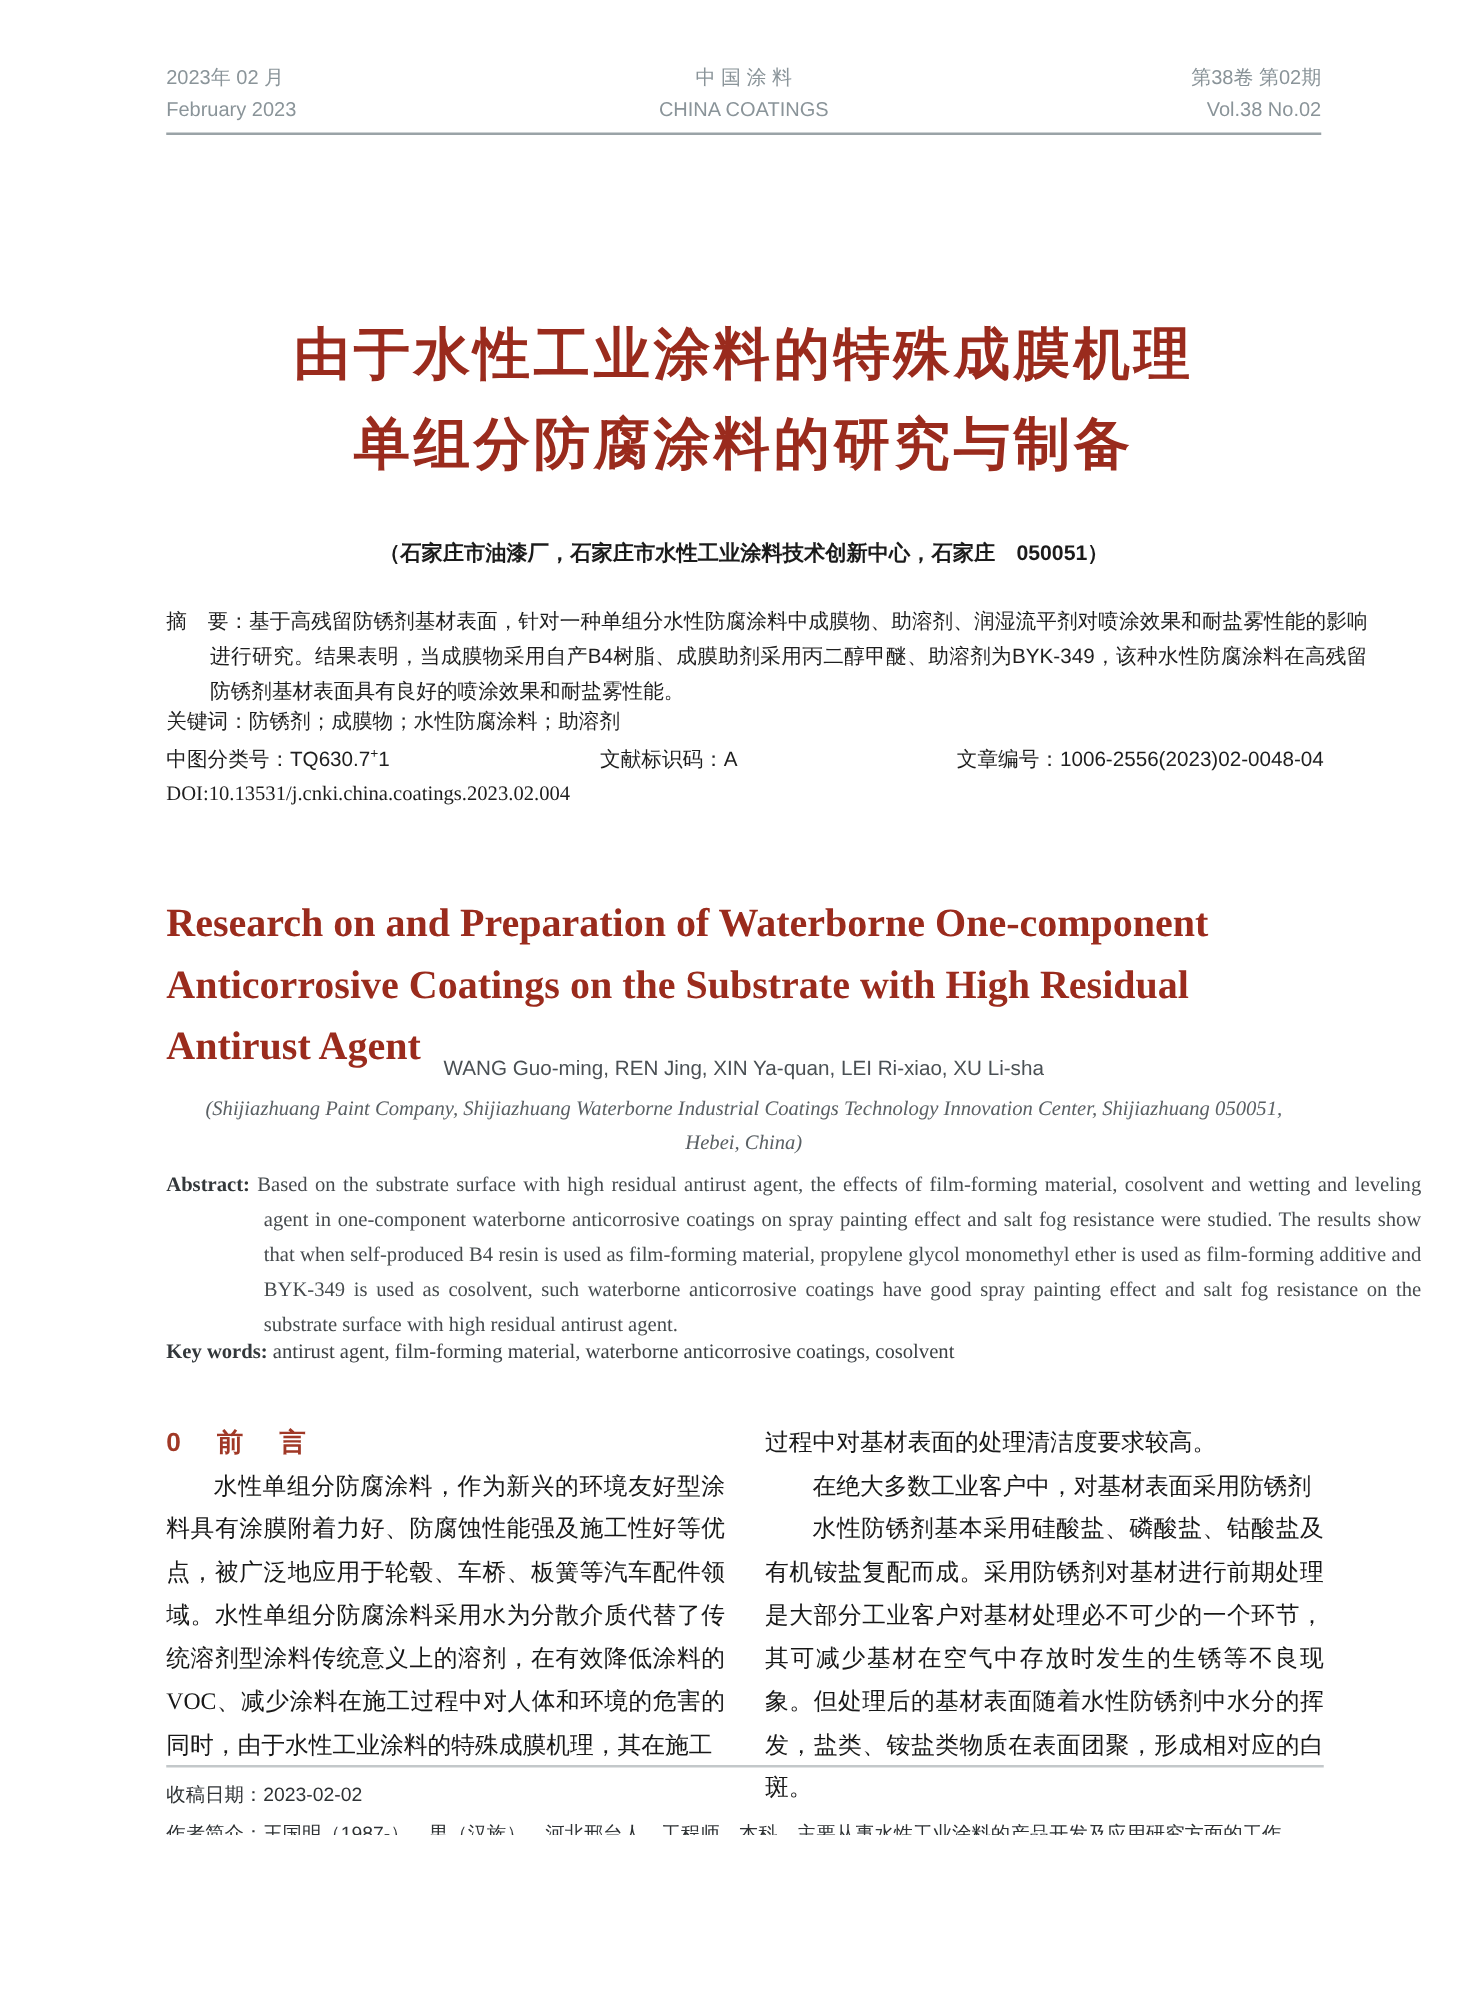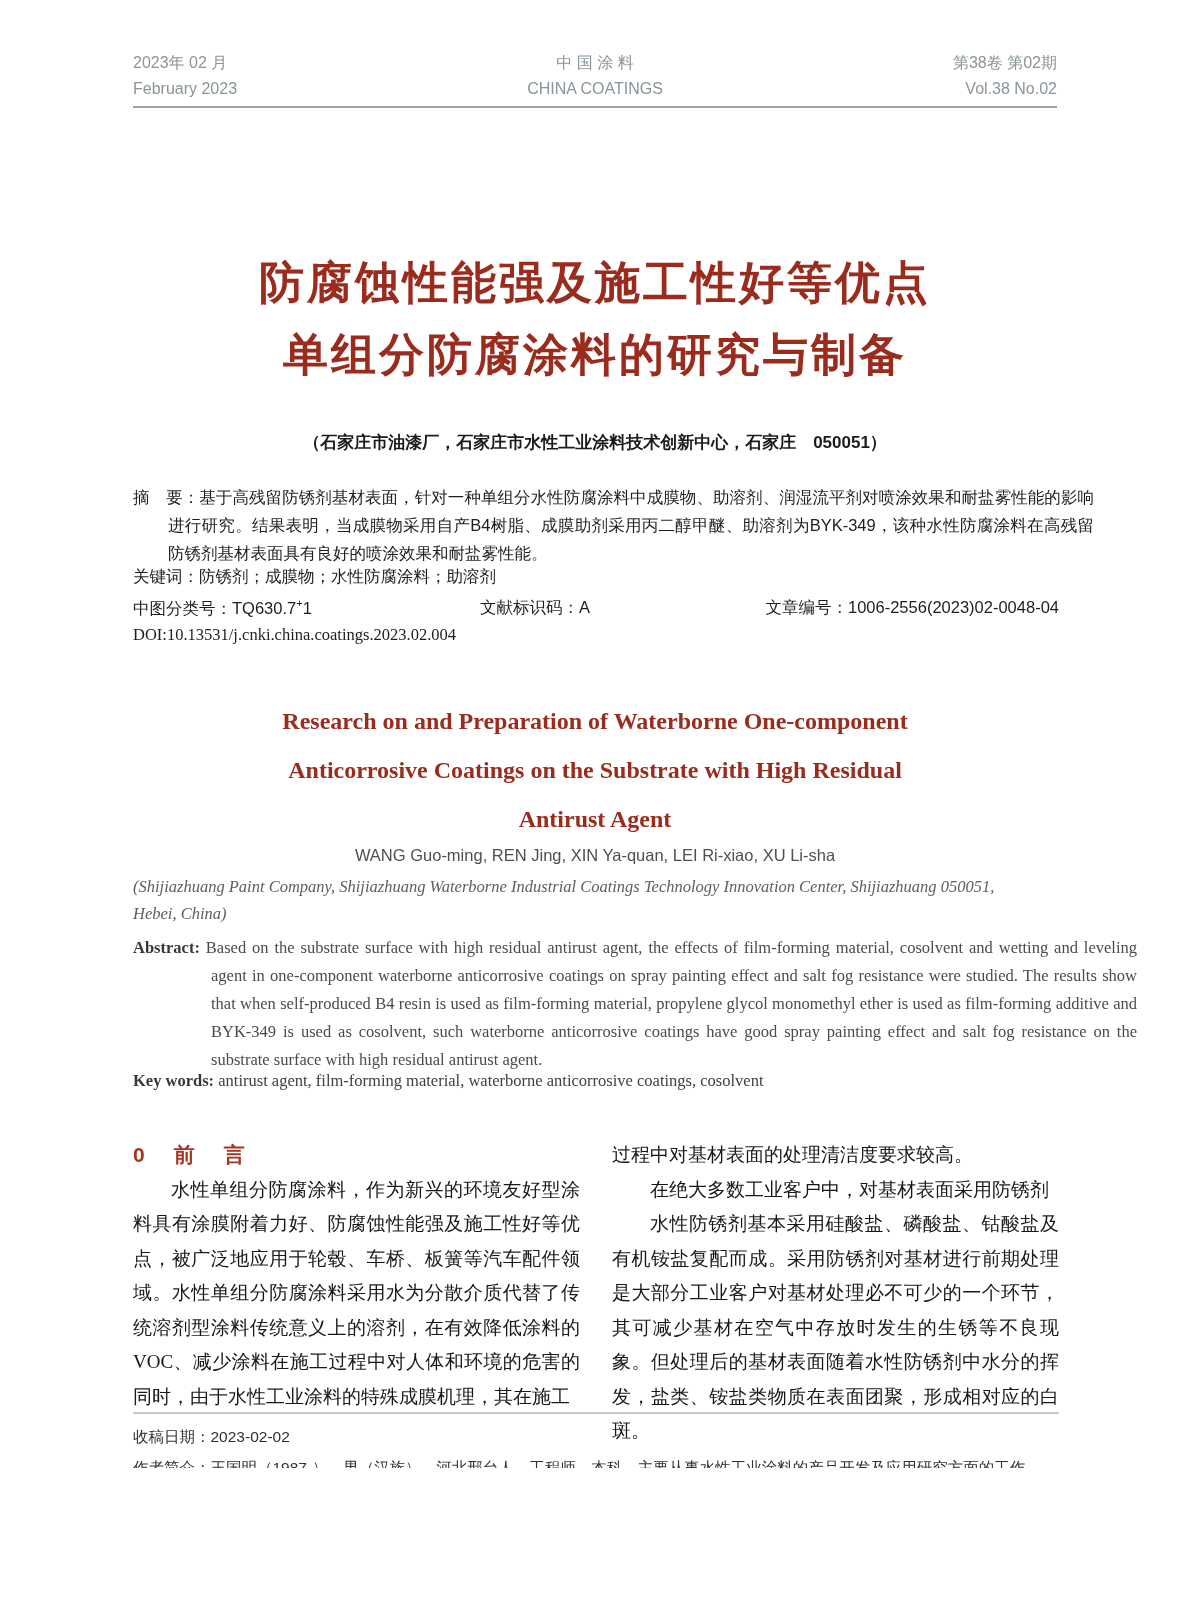--- a/index.html
+++ b/index.html
@@ -57,32 +57,32 @@
   .meta-b { position: absolute; left: 347px; }
   .meta-c { position: absolute; right: 0; }
   .meta-a sup { font-size: 11px; }
   .doi {
     position: absolute; left: 133px; top: 625px;
     font-size: 16.5px; color: #1e1e1e;
     font-family: "Liberation Serif", serif;
   }
   
   .title-en {
-    position: absolute; left: 133px; top: 697px; width: 924px;
-    text-align: center; color: #9a2b1d;
+    position: absolute; left: 133px; top: 714px; width: 924px;
+    color: #9a2b1d;
     font-family: "Liberation Serif", serif; font-weight: bold;
-    font-size: 24px; line-height: 49px;
+    font-size: 32px; line-height: 49px;
   }
   .authors-en {
     position: absolute; left: 133px; top: 846px; width: 924px;
     text-align: center; font-size: 16.5px; color: #4a5054;
   }
   .affil-en {
     position: absolute; left: 133px; top: 873px; width: 924px;
-    text-align: left; font-size: 16.5px; color: #5a6064;
+    text-align: center; font-size: 16.5px; color: #5a6064;
     font-family: "Liberation Serif", serif; font-style: italic; line-height: 27px;
   }
   
   .abstract-en {
     position: absolute; left: 133px; top: 934px; width: 926px;
     font-size: 16.5px; line-height: 28px; color: #474c4f;
     font-family: "Liberation Serif", serif;
     text-align: justify; padding-left: 78px; text-indent: -78px;
   }
   .abstract-en .lbl, .keywords-en .lbl { font-weight: bold; color: #33383b; font-style: normal; }
@@ -149,21 +149,21 @@
       <div>CHINA COATINGS</div>
     </div>
     <div class="h-col h-right">
       <div>第38卷  第02期</div>
       <div>Vol.38  No.02</div>
     </div>
   </div>
   <div class="header-rule"></div>
 
   <div class="title-cn">
-    <div>防腐蚀性能强及施工性好等优点</div>
+    <div>由于水性工业涂料的特殊成膜机理</div>
     <div>单组分防腐涂料的研究与制备</div>
   </div>
 
   <div class="affil-cn">（石家庄市油漆厂，石家庄市水性工业涂料技术创新中心，石家庄　050051）</div>
 
   <div class="abstract-cn"><span>摘　要：</span><span>基于高残留防锈剂基材表面，针对一种单组分水性防腐涂料中成膜物、助溶剂、润湿流平剂对喷涂效果和耐盐雾性能的影响进行研究。结果表明，当成膜物采用自产B4树脂、成膜助剂采用丙二醇甲醚、助溶剂为BYK-349，该种水性防腐涂料在高残留防锈剂基材表面具有良好的喷涂效果和耐盐雾性能。</span></div>
 
   <div class="keywords-cn"><span>关键词：</span><span>防锈剂；成膜物；水性防腐涂料；助溶剂</span></div>
 
   <div class="meta-row">

